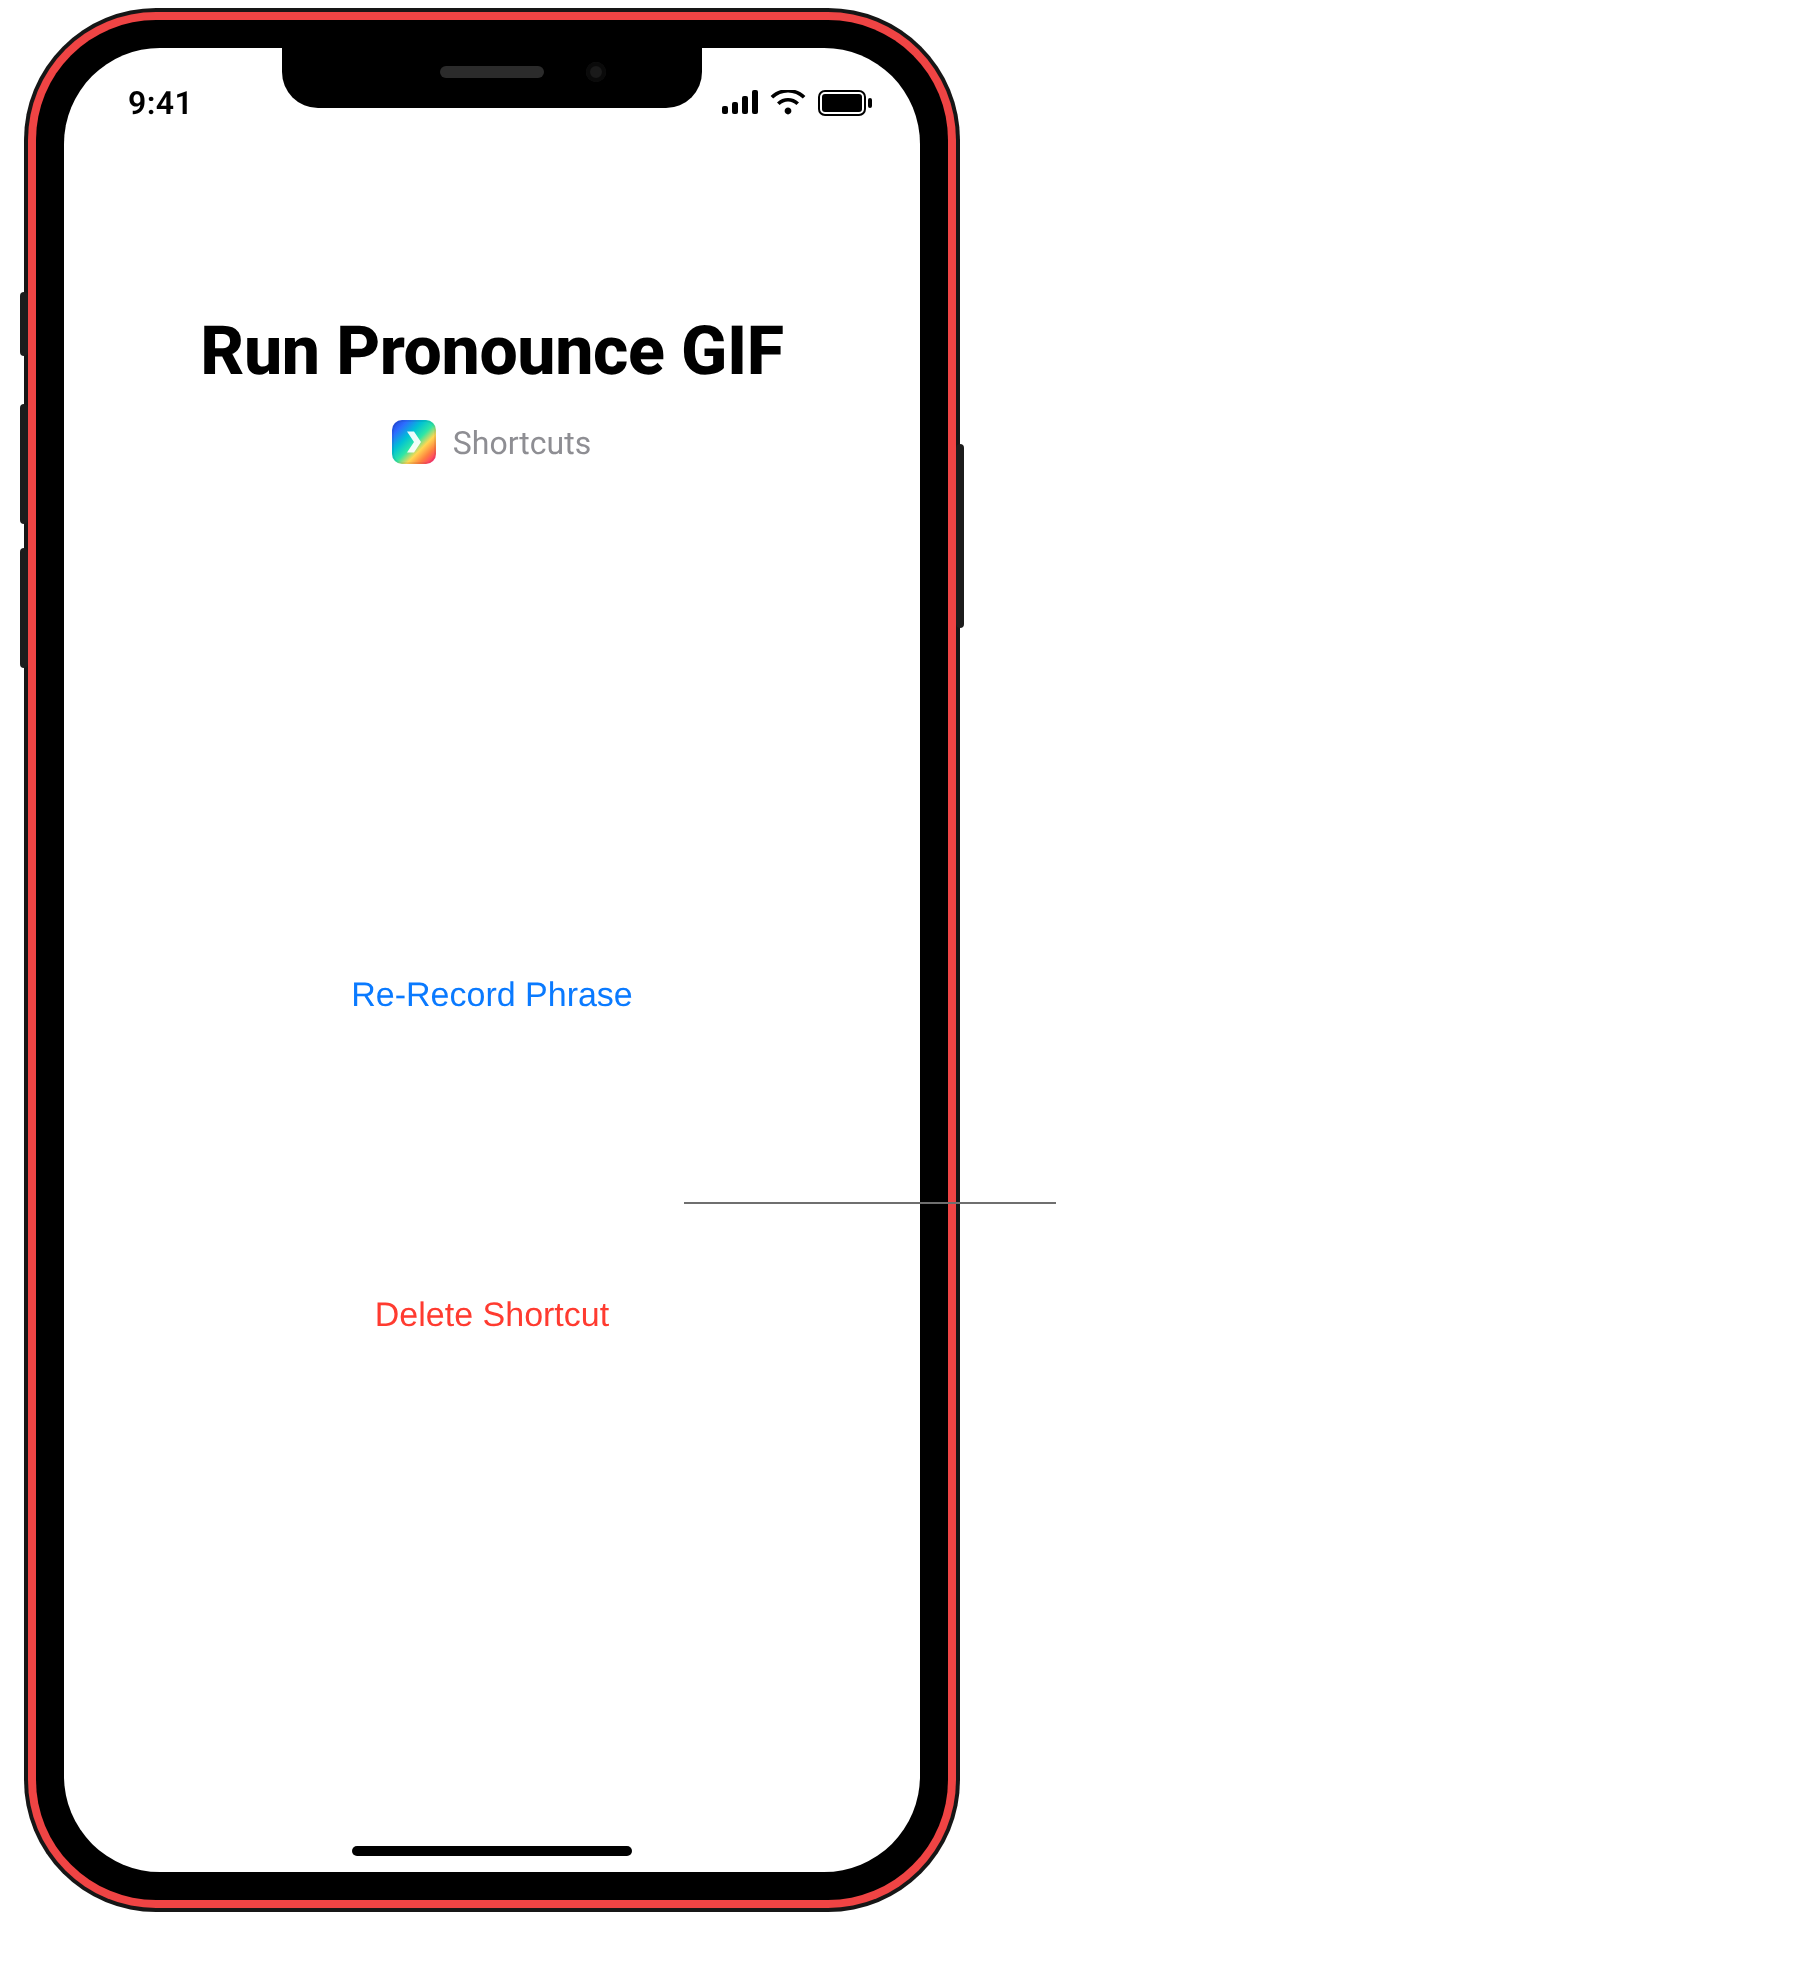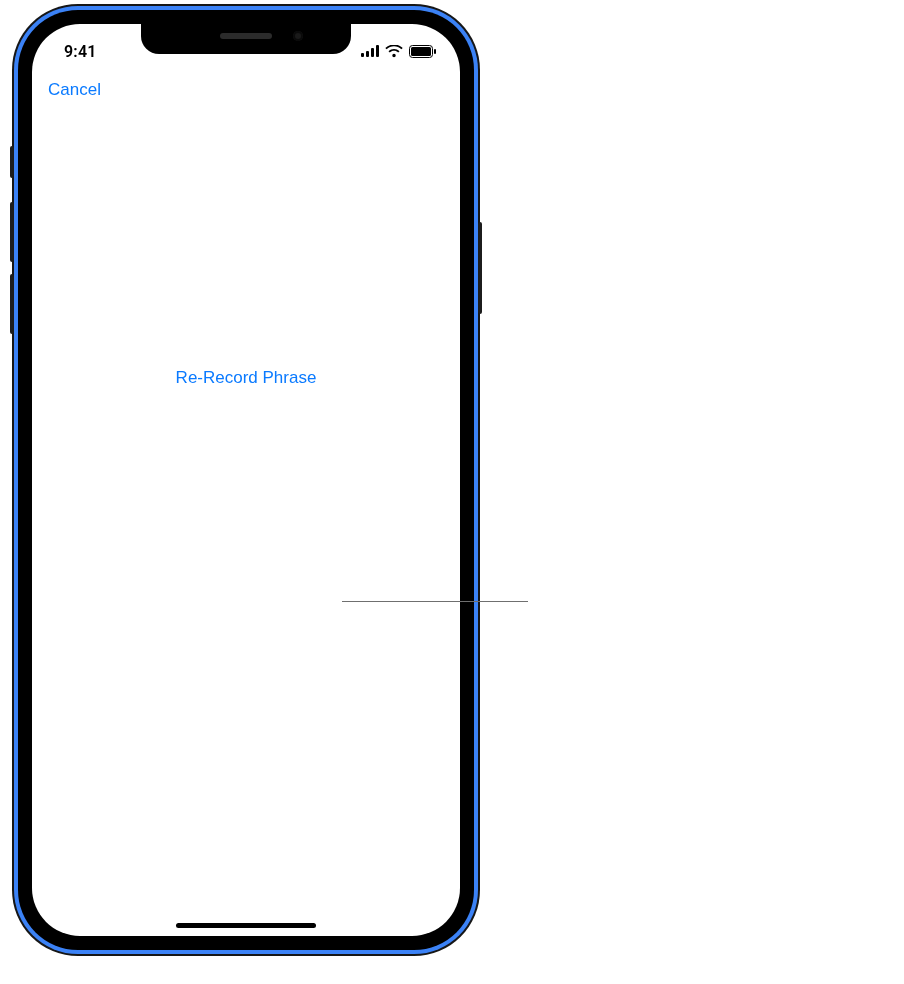--- a/index.html
+++ b/index.html
@@ -1,20 +1,20 @@
 <!DOCTYPE html>
 <html><head>
   <meta charset="utf-8">
   <style>
     * { box-sizing: border-box; margin: 0; padding: 0; }
     html, body { width: 904px; height: 984px; background: #fff; font-family: -apple-system, BlinkMacSystemFont, "Segoe UI", Roboto, Helvetica, Arial, sans-serif; -webkit-font-smoothing: antialiased; }
     .stage { position: relative; width: 904px; height: 984px; }
 
     
-    .phone { position: absolute; left: 14px; top: 6px; width: 464px; height: 948px; border-radius: 64px; background: #3b82f6; box-shadow: 0 0 0 2px #161616; }
+    .phone { position: absolute; left: 14px; top: 6px; width: 464px; height: 948px; border-radius: 64px; background: #ef4444; box-shadow: 0 0 0 2px #161616; }
     .phone::before { content: ""; position: absolute; inset: 4px; border-radius: 60px; background: #000; }
     
     .btn-side { position: absolute; background: #1c1c1c; border-radius: 2px; }
     .btn-mute  { left: -4px; top: 140px; width: 4px; height: 32px; }
     .btn-vol1  { left: -4px; top: 196px; width: 4px; height: 60px; }
     .btn-vol2  { left: -4px; top: 268px; width: 4px; height: 60px; }
     .btn-power { right: -4px; top: 216px; width: 4px; height: 92px; }
 
     
     .screen { position: absolute; left: 18px; top: 18px; right: 18px; bottom: 18px; background: #fff; border-radius: 48px; overflow: hidden; }
@@ -91,29 +91,40 @@
             <svg width="27" height="13" viewBox="0 0 27 13" aria-hidden="true">
               <rect x="0.5" y="0.5" width="23" height="12" rx="3" ry="3" fill="none" stroke="#000" stroke-width="1"></rect>
               <rect x="2" y="2" width="20" height="9" rx="1.5" fill="#000"></rect>
               <rect x="25" y="4" width="2" height="5" rx="1" fill="#000"></rect>
             </svg>
           </span>
         </div>
       </div>
 
       <div class="content">
-        <div class="nav">
-          <button class="cancel">Cancel</button>
+
+        <div class="title-block">
+          <div class="big-title">Run Pronounce GIF</div>
+          <div class="sub">
+            <span class="shortcuts-badge">
+              <svg width="14" height="14" viewBox="0 0 24 24" aria-hidden="true">
+                <path d="M6 3h6l6 9-6 9H6l6-9L6 3z" fill="#ffffff" fill-opacity="0.92"></path>
+              </svg>
+            </span>
+            <span>Shortcuts</span>
+          </div>
         </div>
-
 
         <div class="phrase-block">
           <button class="rerecord">Re-Record Phrase</button>
         </div>
 
+        <div class="delete-block">
+          <button class="delete">Delete Shortcut</button>
+        </div>
 
         <div class="home-indicator"></div>
       </div>
     </div>
   </div>
 
   <div class="callout-line" style="left: 342px; top: 601px; width: 186px;"></div>
 </div>
 
 </body></html>

